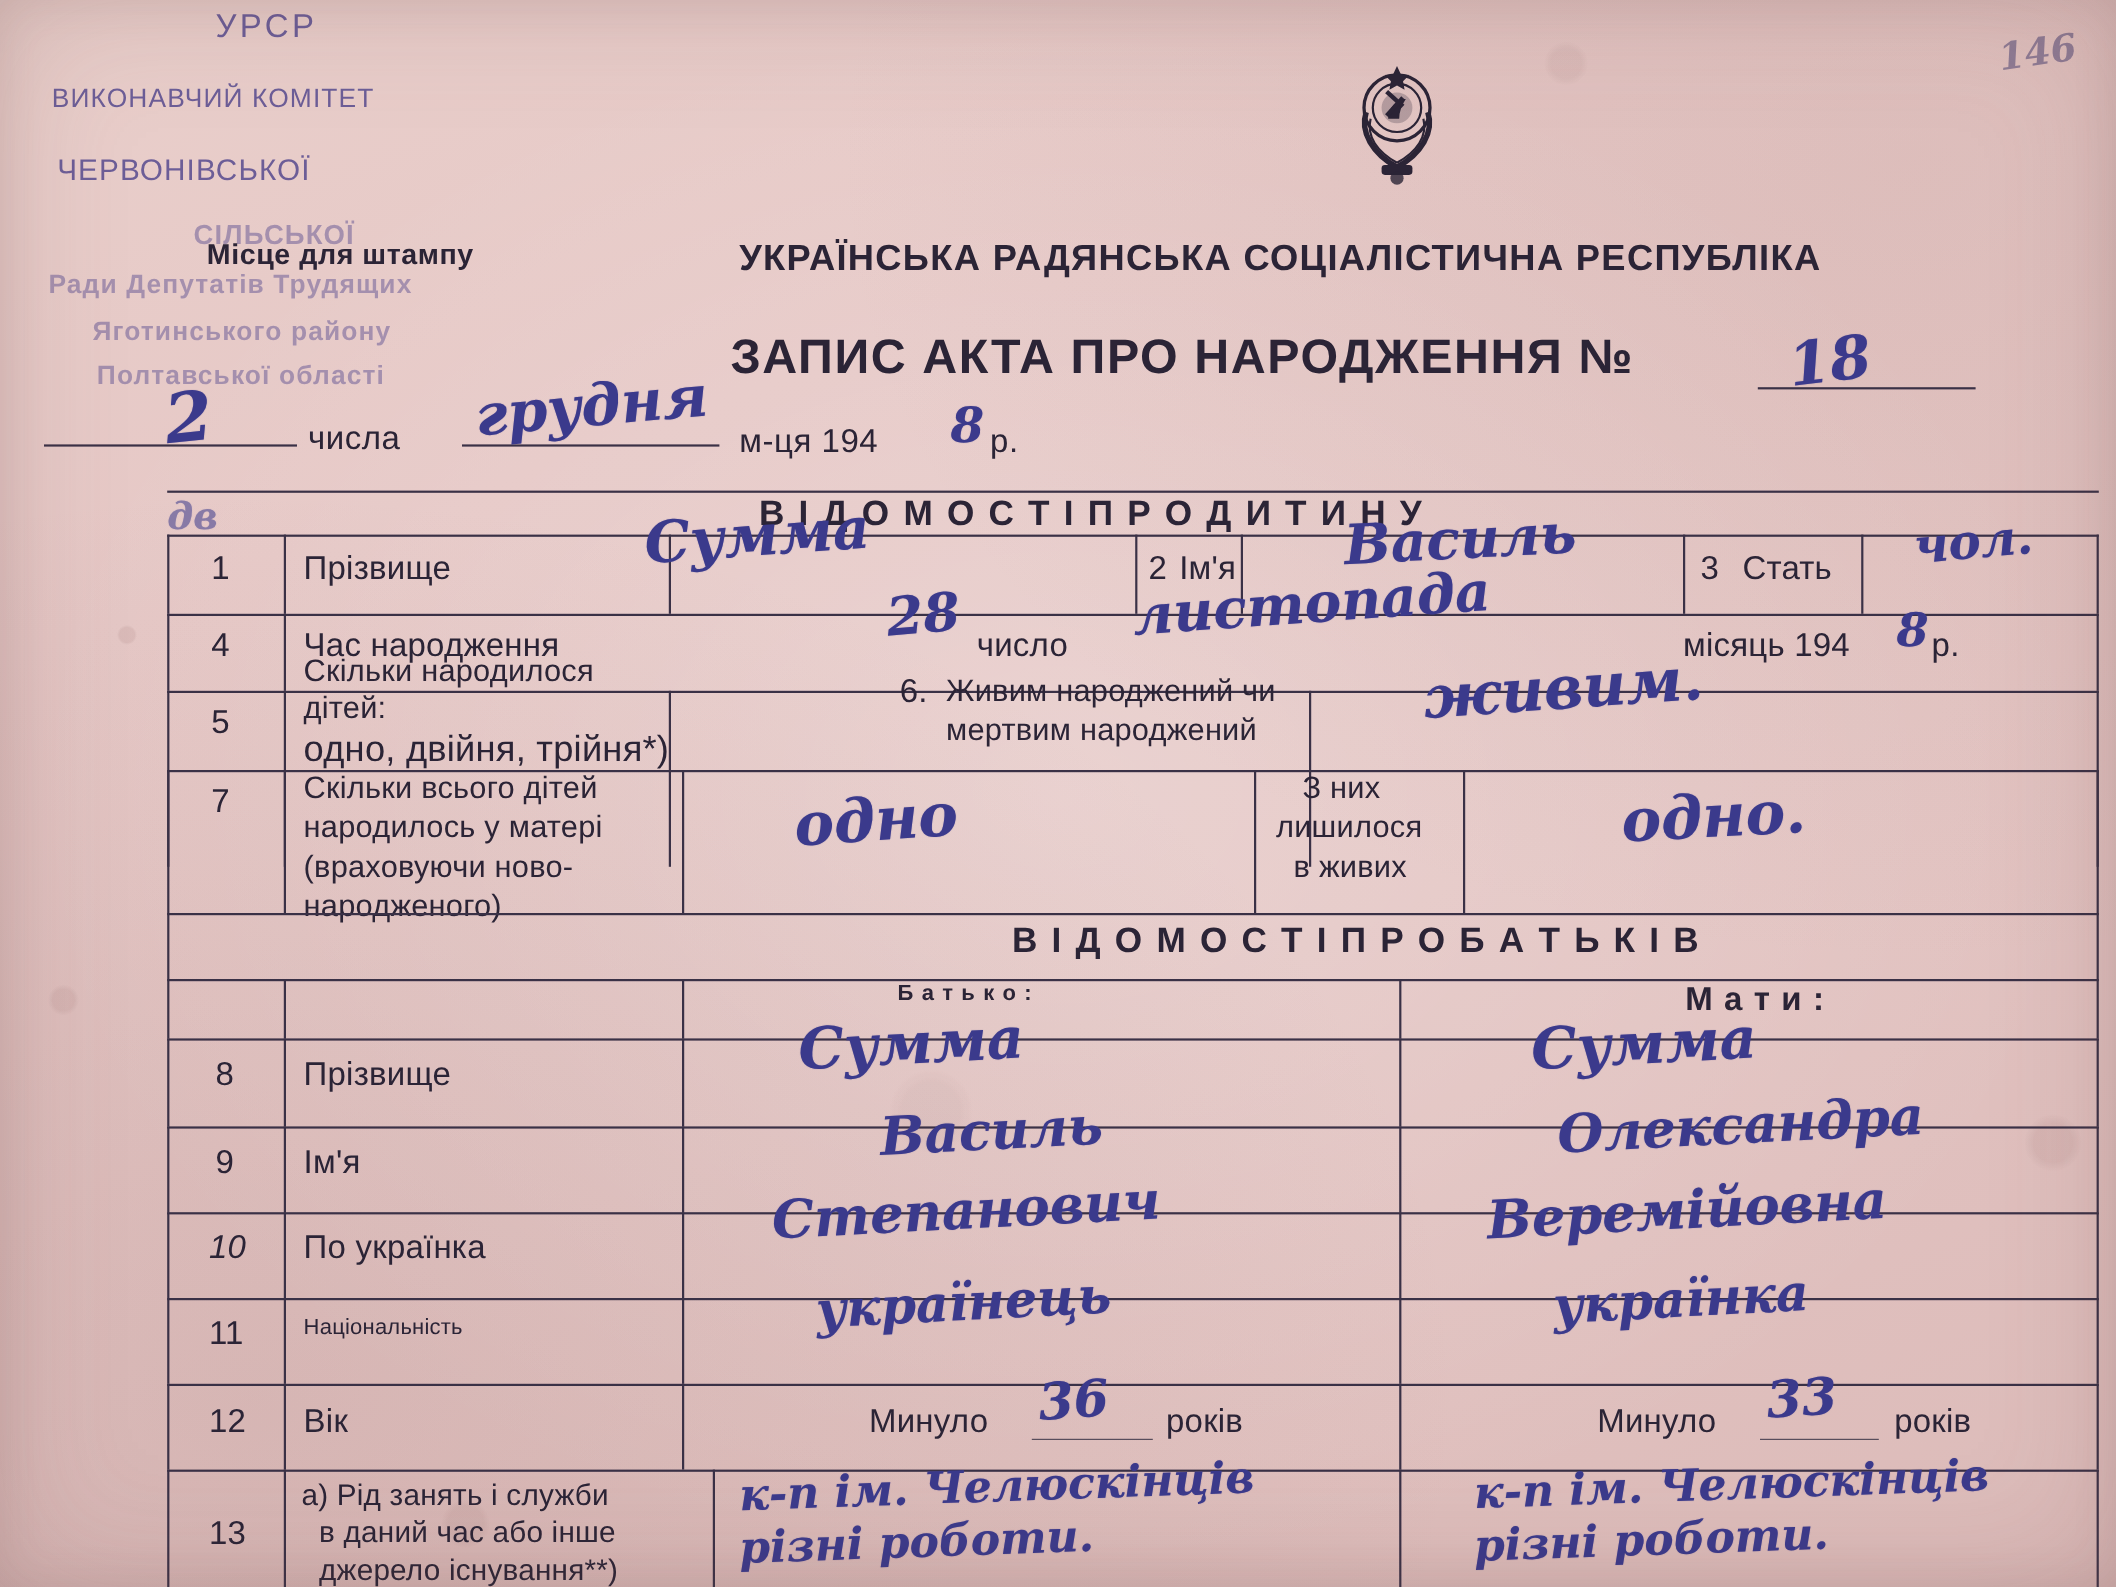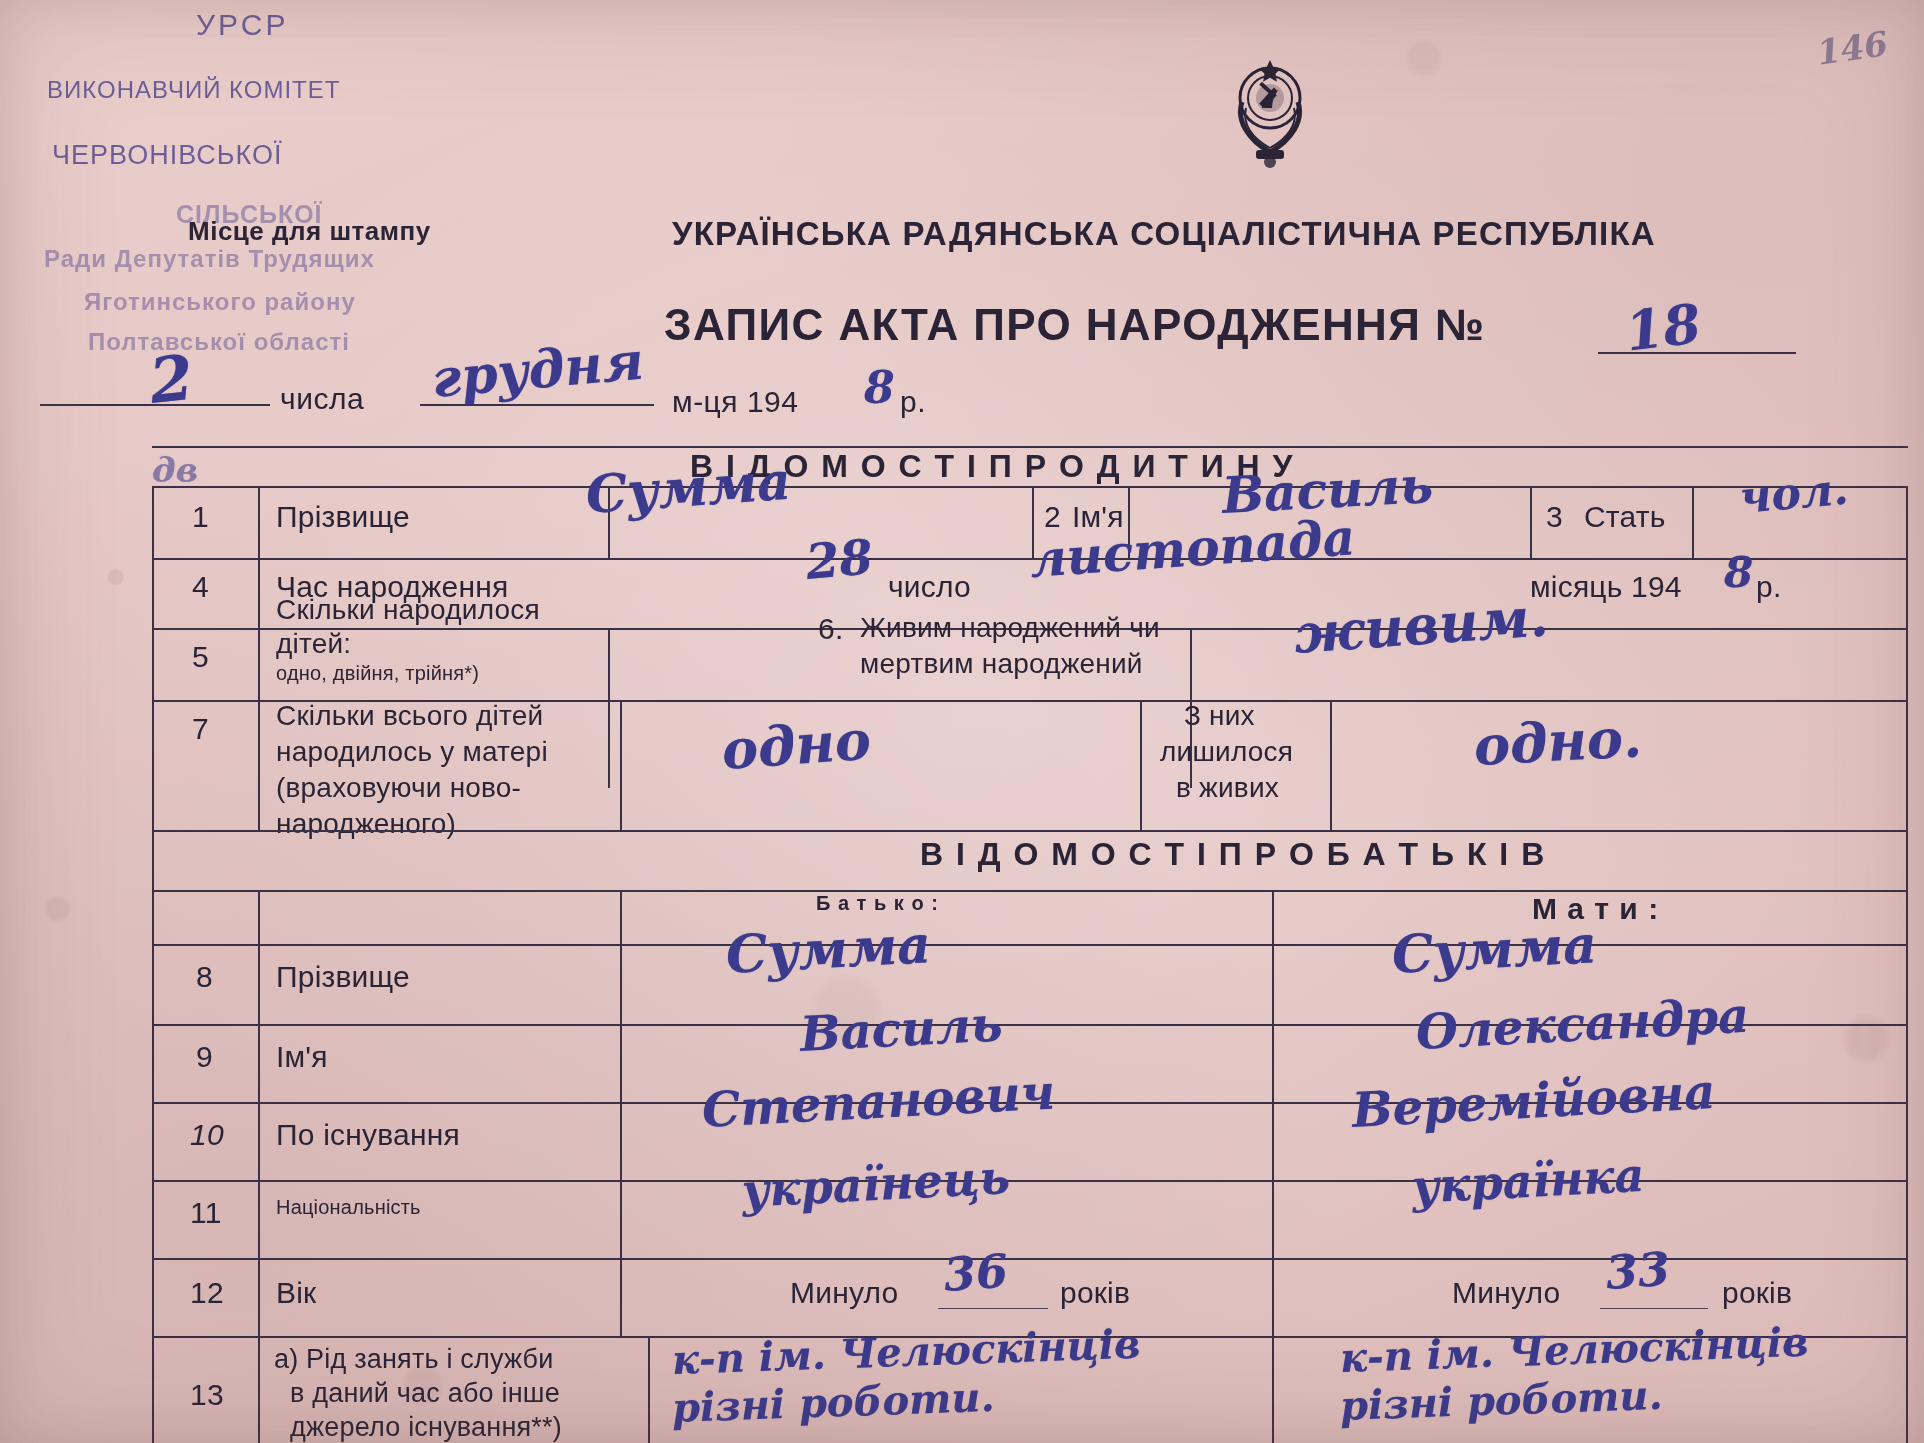--- a/index.html
+++ b/index.html
@@ -207,21 +207,21 @@
   <div class="ln h" style="left:152px; top:628px; width:1756px;"></div>
   <div class="ln v" style="left:152px; top:628px; height:160px;"></div>
   <div class="ln v" style="left:258px; top:628px; height:160px;"></div>
   <div class="ln v" style="left:608px; top:628px; height:160px;"></div>
   <div class="ln v" style="left:1190px; top:628px; height:160px;"></div>
   <div class="ln v" style="left:1906px; top:628px; height:160px;"></div>
 
   <div class="pr pr-n" style="left:192px; top:640px; font-size:30px;">5</div>
   <div class="pr pr-n" style="left:276px; top:594px; font-size:28px;">Скільки народилося</div>
   <div class="pr pr-n" style="left:276px; top:628px; font-size:28px;">дітей:</div>
-  <div class="pr pr-n" style="left:276px; top:662px; font-size:20px;">одно, двійня, трійня*)</div>
+  <div class="pr pr-n" style="left:276px; top:662px; font-size:33px;">одно, двійня, трійня*)</div>
 
   <div class="pr pr-n" style="left:818px; top:612px; font-size:30px;">6.</div>
   <div class="pr pr-n" style="left:860px; top:612px; font-size:28px;">Живим народжений чи</div>
   <div class="pr pr-n" style="left:860px; top:648px; font-size:28px;">мертвим народжений</div>
   <div class="hw" style="left:1294px; top:602px; font-size:54px; transform: rotate(-4deg);">живим.</div>
 
   <div class="ln h" style="left:152px; top:700px; width:1756px;"></div>
   <div class="ln v" style="left:152px; top:700px; height:130px;"></div>
   <div class="ln v" style="left:258px; top:700px; height:130px;"></div>
   <div class="ln v" style="left:620px; top:700px; height:130px;"></div>
@@ -278,21 +278,21 @@
   <div class="hw" style="left:800px; top:1006px; font-size:48px; transform: rotate(-3deg);">Василь</div>
   <div class="hw" style="left:1416px; top:1004px; font-size:48px; transform: rotate(-3deg);">Олександра</div>
 
   <div class="ln h" style="left:152px; top:1102px; width:1756px;"></div>
   <div class="ln v" style="left:152px; top:1102px; height:78px;"></div>
   <div class="ln v" style="left:258px; top:1102px; height:78px;"></div>
   <div class="ln v" style="left:620px; top:1102px; height:78px;"></div>
   <div class="ln v" style="left:1272px; top:1102px; height:78px;"></div>
   <div class="ln v" style="left:1906px; top:1102px; height:78px;"></div>
   <div class="pr pr-n" style="left:190px; top:1118px; font-size:30px;font-style:italic;">10</div>
-  <div class="pr pr-n" style="left:276px; top:1118px; font-size:30px;">По існування</div>
+  <div class="pr pr-n" style="left:276px; top:1118px; font-size:30px;">По українка</div>
   <div class="hw" style="left:702px; top:1082px; font-size:48px; transform: rotate(-3deg);">Степанович</div>
   <div class="hw" style="left:1352px; top:1082px; font-size:48px; transform: rotate(-3deg);">Веремійовна</div>
 
   <div class="ln h" style="left:152px; top:1180px; width:1756px;"></div>
   <div class="ln v" style="left:152px; top:1180px; height:78px;"></div>
   <div class="ln v" style="left:258px; top:1180px; height:78px;"></div>
   <div class="ln v" style="left:620px; top:1180px; height:78px;"></div>
   <div class="ln v" style="left:1272px; top:1180px; height:78px;"></div>
   <div class="ln v" style="left:1906px; top:1180px; height:78px;"></div>
   <div class="pr pr-n" style="left:190px; top:1196px; font-size:30px;">11</div>

